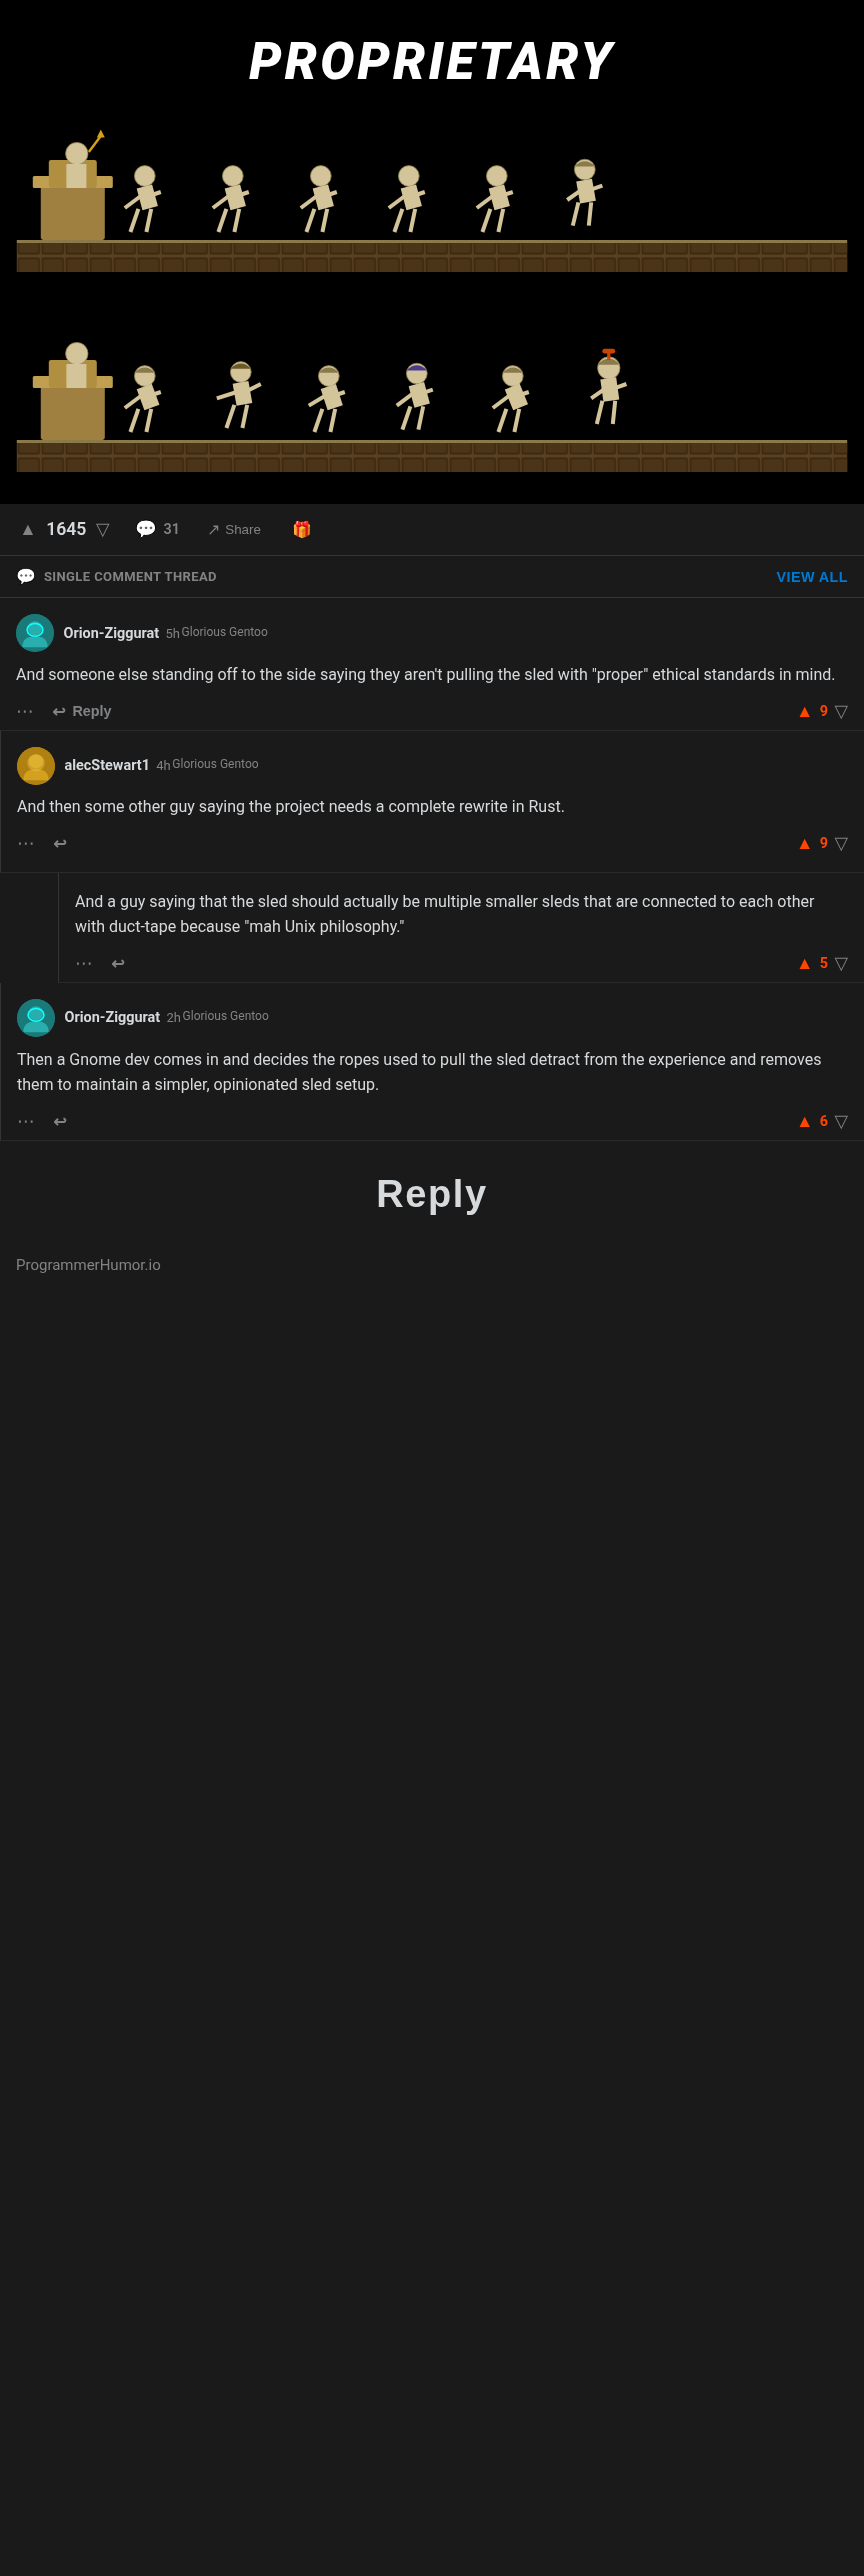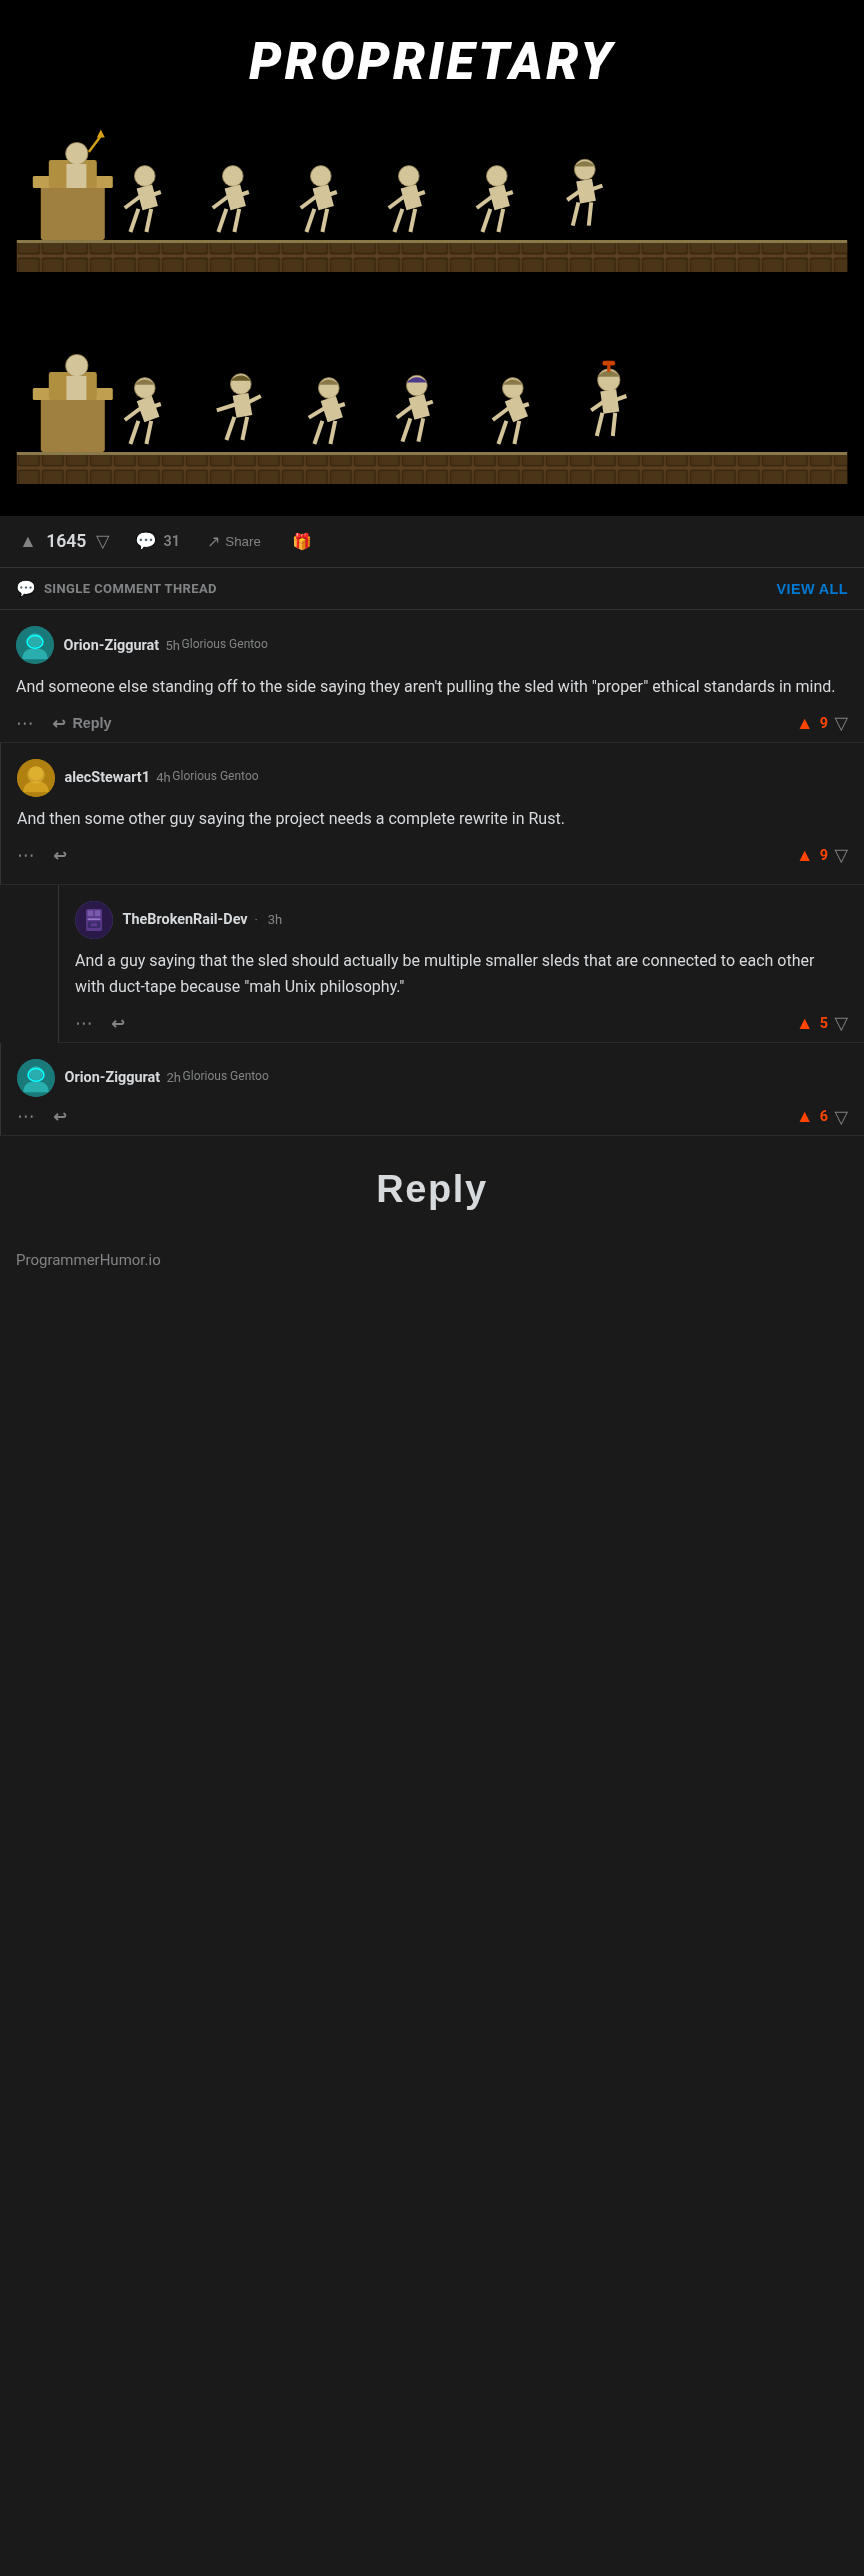--- a/index.html
+++ b/index.html
@@ -12,21 +12,21 @@
     }
 
     
     .meme-container {
       background: #000;
       width: 100%;
       padding: 32px 16px;
       display: flex;
       flex-direction: column;
       align-items: center;
-      gap: 44px;
+      gap: 32px;
     }
 
     .meme-section {
       width: 100%;
       display: flex;
       flex-direction: column;
       align-items: center;
       gap: 13px;
     }
 
@@ -581,41 +581,20 @@
       </button>
       <div class="vote-actions">
         <span class="vote-arrow-up">▲</span>
         <span class="upvote-count">9</span>
         <span class="vote-arrow-down">▽</span>
       </div>
     </div>
   </div>
 
   <div class="nested-comment-2">
-    <div class="comment-header">
-      <div class="avatar avatar-purple">
-        <svg width="38" height="38" viewBox="0 0 48 48">
-          <circle cx="24" cy="24" r="24" fill="#2a1a4a"></circle>
-
-          <rect x="14" y="10" width="20" height="28" fill="#5a3a8a" rx="2"></rect>
-          <rect x="16" y="12" width="7" height="7" fill="#7a5aaa"></rect>
-          <rect x="25" y="12" width="7" height="7" fill="#7a5aaa"></rect>
-          <rect x="16" y="22" width="16" height="2" fill="#9a7aca"></rect>
-          <rect x="16" y="26" width="16" height="8" fill="#3a2a6a" rx="1"></rect>
-          <rect x="20" y="28" width="8" height="4" fill="#5a3a8a"></rect>
-        </svg>
-      </div>
-      <div class="user-info">
-        <span class="username">
-          <span>TheBrokenRail-Dev</span>
-          <span style="color:#818384; font-weight:400; margin-left:3.2px; font-size:13px;">·</span>
-          <span class="time">3h</span>
-        </span>
-      </div>
-    </div>
     <div class="comment-body">And a guy saying that the sled should actually be multiple smaller sleds that are connected to each other with duct-tape because "mah Unix philosophy."</div>
     <div class="comment-actions">
       <button class="more-btn">⋯</button>
       <button class="reply-btn">
         <span class="reply-icon">↩</span>
       </button>
       <div class="vote-actions">
         <span class="vote-arrow-up">▲</span>
         <span class="upvote-count">5</span>
         <span class="vote-arrow-down">▽</span>
@@ -633,20 +612,21 @@
           <ellipse cx="24" cy="20" rx="10" ry="8" fill="none" stroke="#0affff" stroke-width="2"></ellipse>
         </svg>
       </div>
       <div class="user-info">
         <span class="username">
           <span>Orion-Ziggurat</span><span class="time">2h</span>
         </span>
         <span class="user-flair">Glorious Gentoo</span>
       </div>
     </div>
+    <div class="comment-body">Then a Gnome dev comes in and decides the ropes used to pull the sled detract from the experience and removes them to maintain a simpler, opinionated sled setup.</div>
     <div class="comment-actions">
       <button class="more-btn">⋯</button>
       <button class="reply-btn">
         <span class="reply-icon">↩</span>
       </button>
       <div class="vote-actions">
         <span class="vote-arrow-up">▲</span>
         <span class="upvote-count">6</span>
         <span class="vote-arrow-down">▽</span>
       </div>

